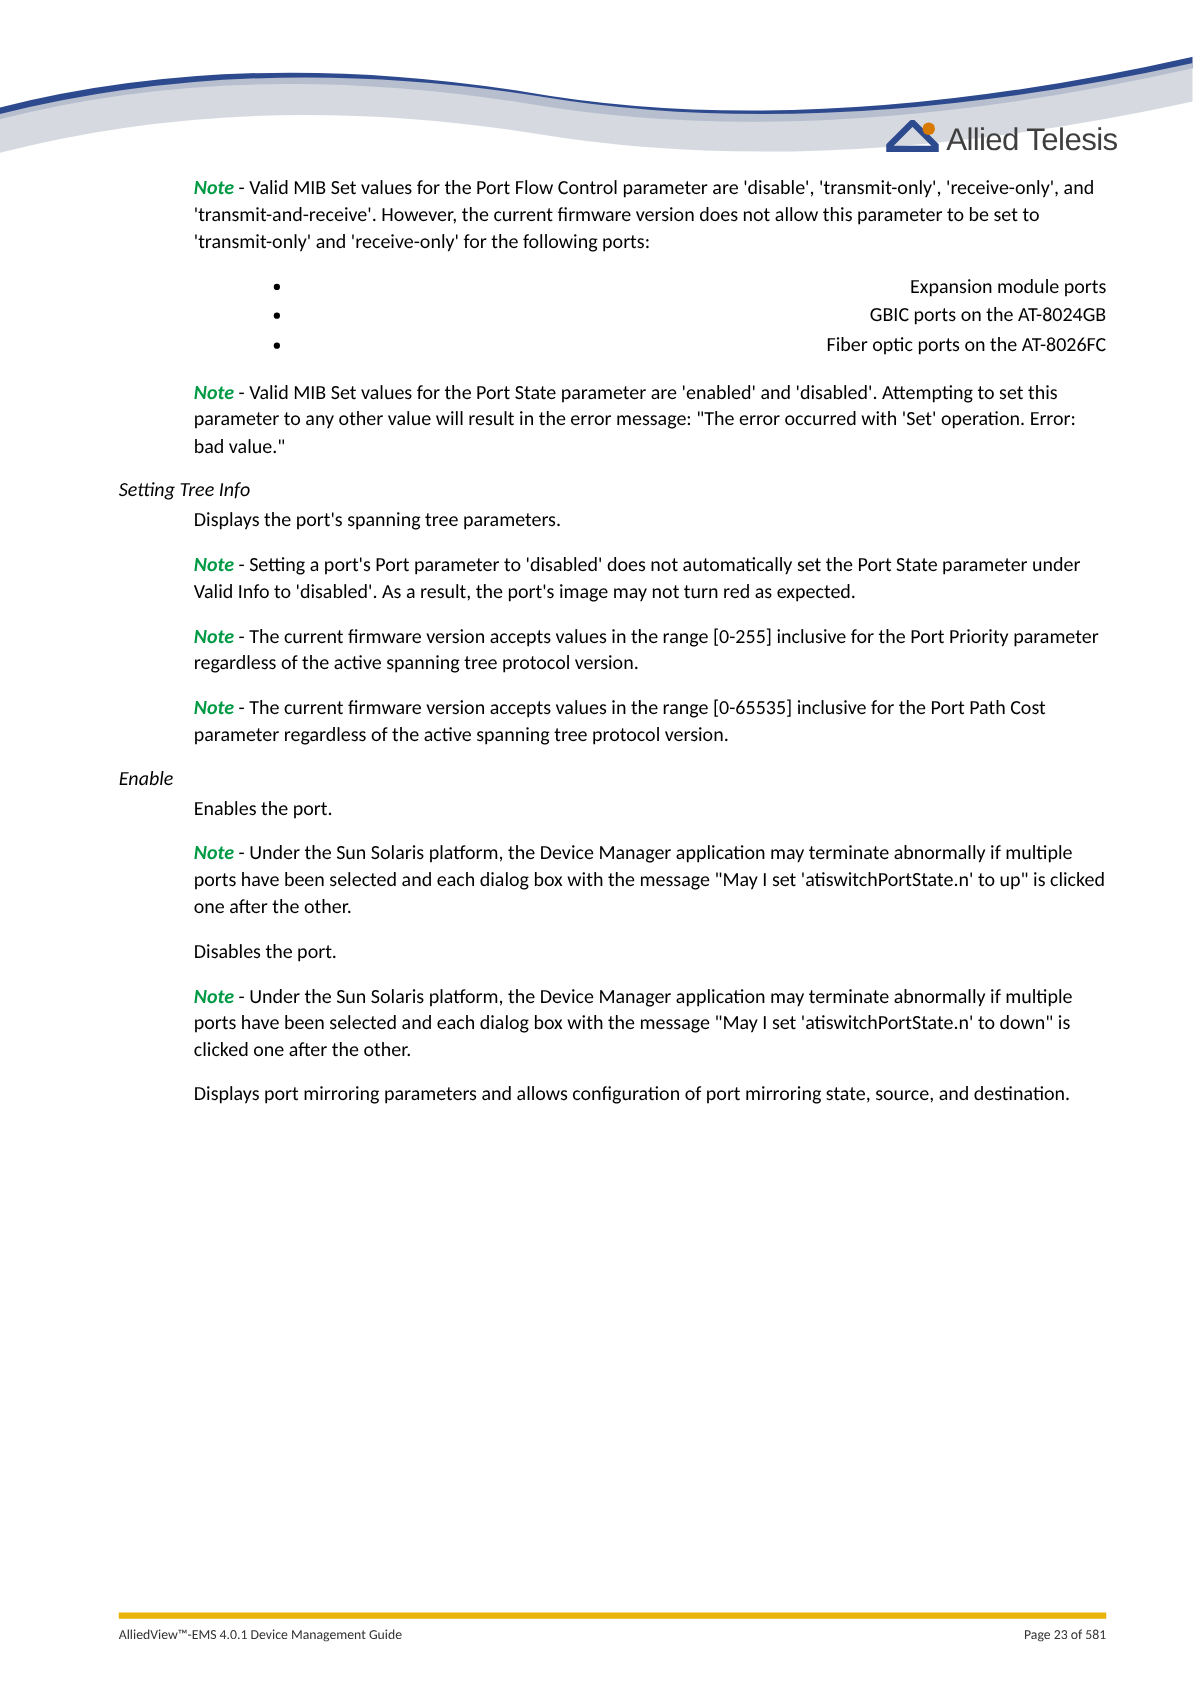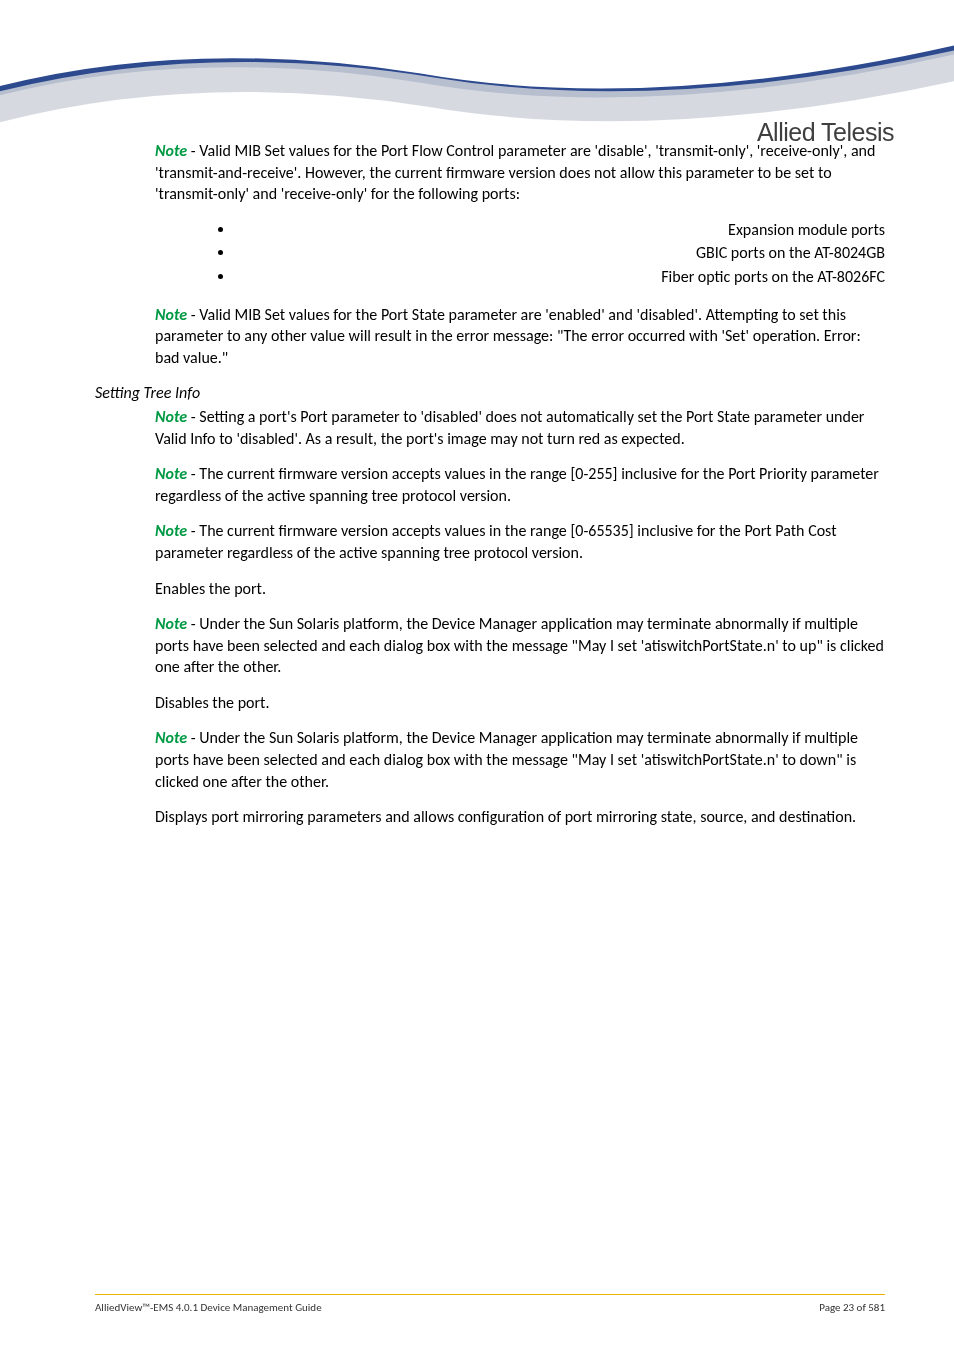--- a/index.html
+++ b/index.html
@@ -20,22 +20,21 @@
     height: 160px;
     pointer-events: none;
   }
   .logo {
     position: absolute;
     top: 96px;
     right: 60px;
     height: 30px;
     display: flex;
     align-items: flex-start;
-    gap: 20px;
-    flex-direction: column;
+    gap: 6px;
   }
   .logo-text {
     font-family: "Arial", "Helvetica", sans-serif;
     font-size: 25px;
     color: #3f3f3f;
     letter-spacing: -0.5px;
     font-weight: 400;
   }
   .content {
     position: absolute;
@@ -63,21 +62,21 @@
   .section-heading {
     font-style: italic;
     margin-top: 10px;
     margin-bottom: 2px;
   }
   .footer {
     position: absolute;
     bottom: 34px;
     left: 95px;
     width: 790px;
-    border-top: 1px solid #eab308;
+    border-top: 5px solid #eab308;
     padding-top: 6px;
     font-size: 11px;
     color: #333;
     display: flex;
     justify-content: space-between;
   }
 </style>
 </head>
 <body>
 
@@ -105,33 +104,35 @@
     <li>GBIC ports on the AT-8024GB</li>
     <li>Fiber optic ports on the AT-8026FC</li>
   </ul>
 
   <p class="para">
     <span class="note-word">Note</span><span> - Valid MIB Set values for the Port State parameter are 'enabled' and 'disabled'. Attempting to set this parameter to any other value will result in the error message: "The error occurred with 'Set' operation. Error: bad value."</span>
   </p>
 
 
   <p class="section-heading">Setting Tree Info</p>
+  <p class="para">Displays the port's spanning tree parameters.</p>
 
   <p class="para">
     <span class="note-word">Note</span><span> - Setting a port's Port parameter to 'disabled' does not automatically set the Port State parameter under Valid Info to 'disabled'. As a result, the port's image may not turn red as expected.</span>
   </p>
 
   <p class="para">
     <span class="note-word">Note</span><span> - The current firmware version accepts values in the range [0-255] inclusive for the Port Priority parameter regardless of the active spanning tree protocol version.</span>
   </p>
 
   <p class="para">
     <span class="note-word">Note</span><span> - The current firmware version accepts values in the range [0-65535] inclusive for the Port Path Cost parameter regardless of the active spanning tree protocol version.</span>
   </p>
 
+  <p class="section-heading">Enable</p>
   <p class="para">Enables the port.</p>
 
   <p class="para">
     <span class="note-word">Note</span><span> - Under the Sun Solaris platform, the Device Manager application may terminate abnormally if multiple ports have been selected and each dialog box with the message "May I set 'atiswitchPortState.n' to up" is clicked one after the other.</span>
   </p>
 
   <p class="para">Disables the port.</p>
 
   <p class="para">
     <span class="note-word">Note</span><span> - Under the Sun Solaris platform, the Device Manager application may terminate abnormally if multiple ports have been selected and each dialog box with the message "May I set 'atiswitchPortState.n' to down" is clicked one after the other.</span>

